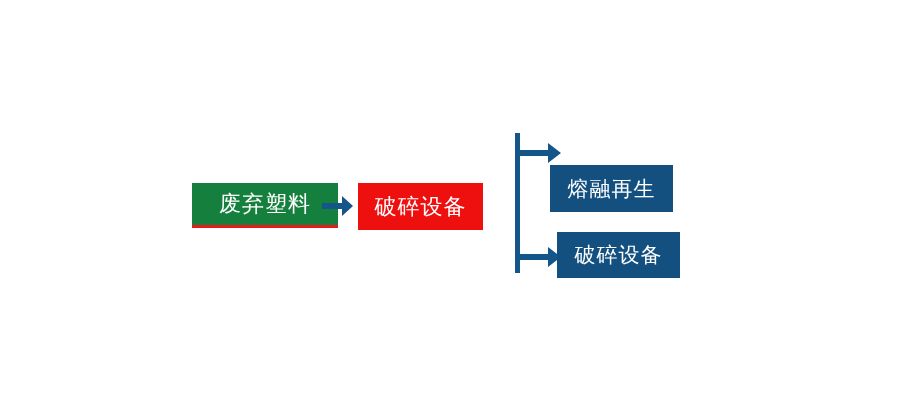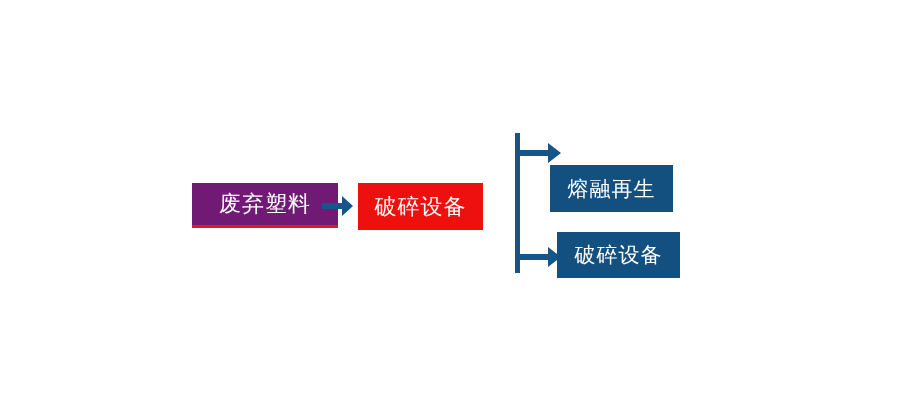--- a/index.html
+++ b/index.html
@@ -25,21 +25,21 @@
     box-sizing: border-box;
     letter-spacing: 1px;
     white-space: nowrap;
     color: #ffffff;
   }
   .node-input {
     left: 192px;
     top: 183px;
     width: 146px;
     height: 45px;
-    background: #701a75;
+    background: #15803d;
     border-bottom: 3px solid #e81919;
     font-size: 22px;
   }
   .node-process {
     left: 358px;
     top: 183px;
     width: 125px;
     height: 47px;
     background: #ee0f0f;
     font-size: 22px;

